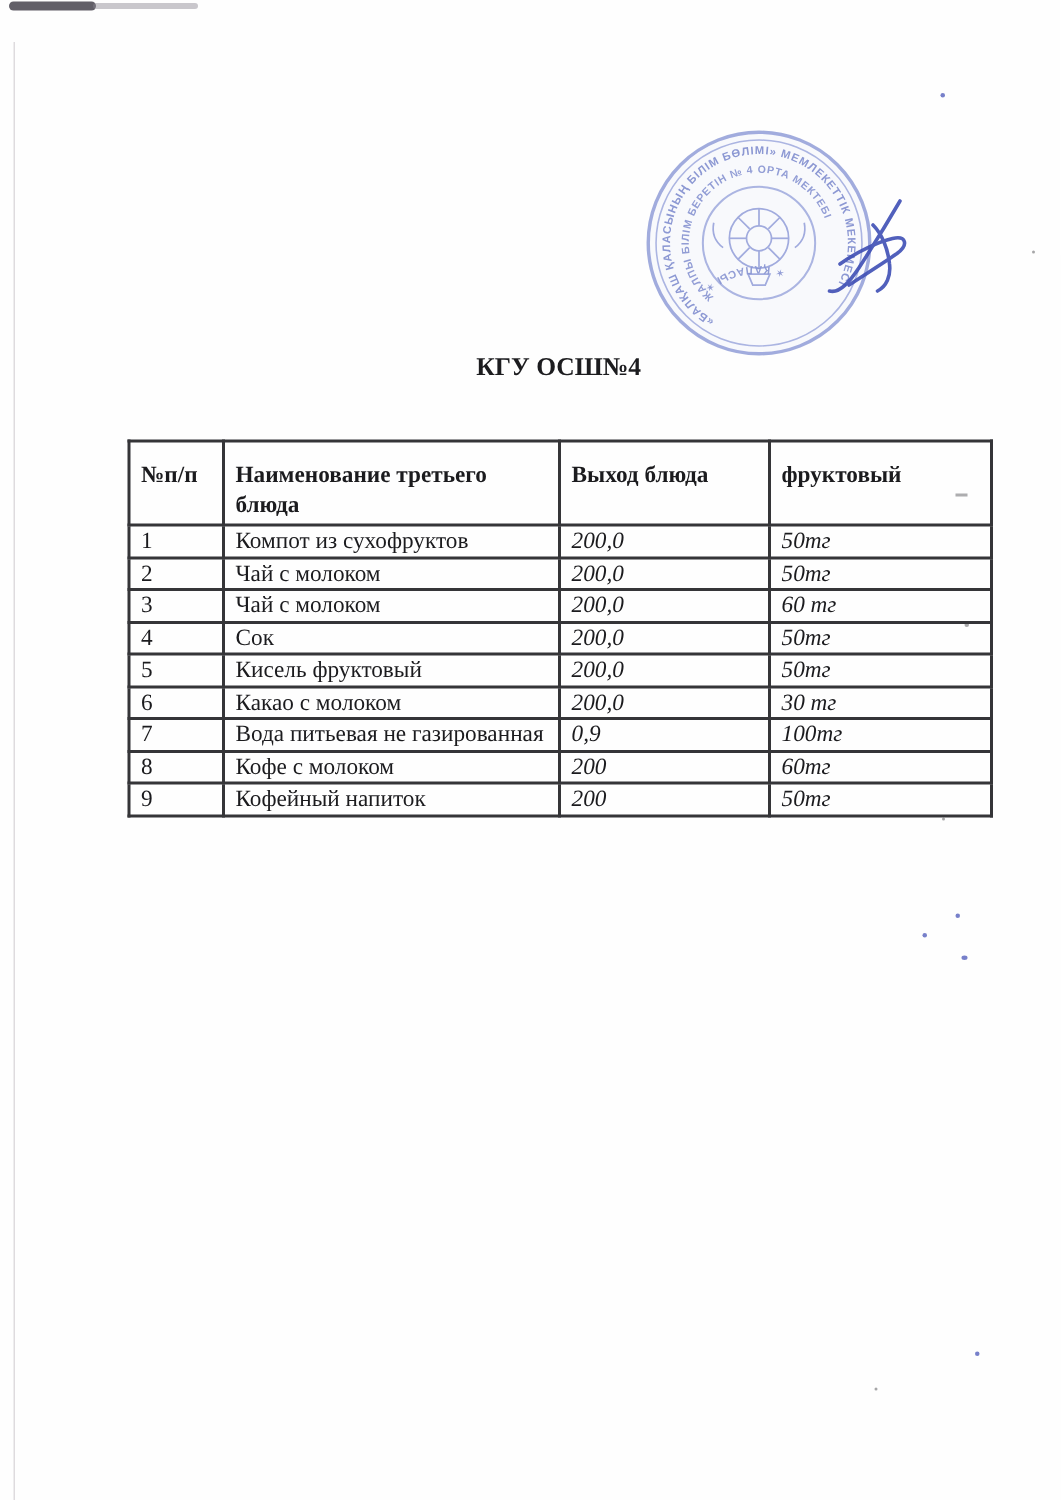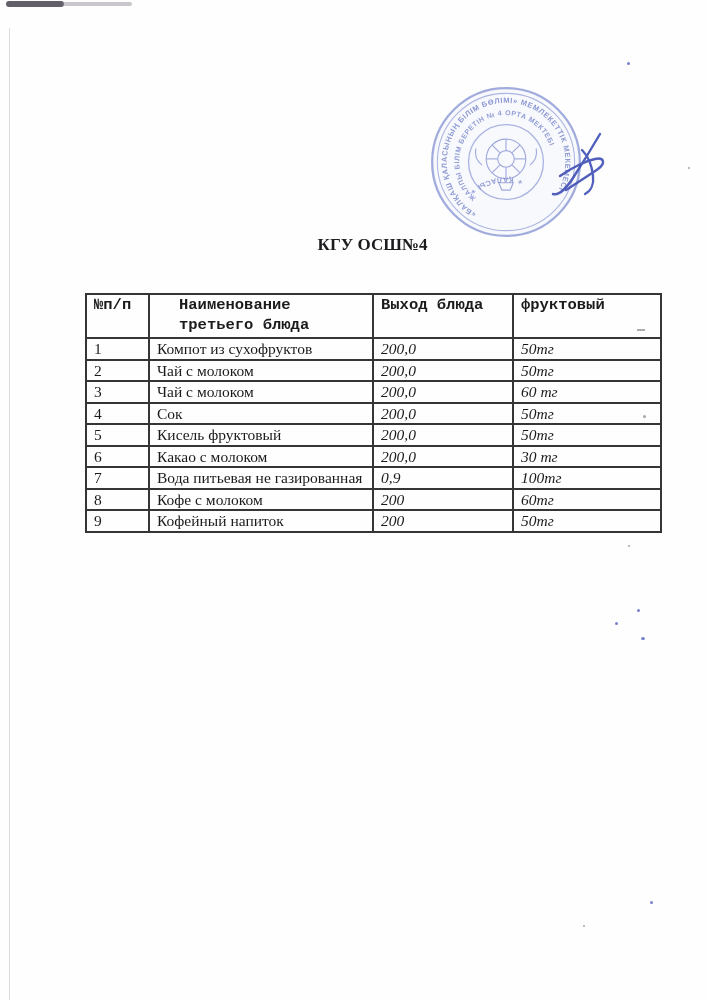--- a/index.html
+++ b/index.html
@@ -30,22 +30,22 @@
   .signature{position:absolute;left:538px;top:128px;width:112px;height:80px;z-index:3;}
 
   
   .doc-title{position:absolute;left:85px;top:234px;width:575px;text-align:center;
     font-weight:bold;font-size:17px;line-height:21.5px;color:#1c1c1f;z-index:2;}
 
   
   table.menu{position:absolute;left:85px;top:293px;width:575px;border-collapse:collapse;
     font-size:15.5px;color:#1b1b1e;table-layout:fixed;z-index:2;}
   table.menu th,table.menu td{border:2px solid #353538;padding:0 7px;vertical-align:top;text-align:left;overflow:hidden;}
-  table.menu th{font-weight:bold;height:42px;padding-top:0;line-height:20px;font-family:Liberation Mono, monospace;}
-  table.menu th .wrap{display:inline-block;max-width:185px;margin-left:22px;}
+  table.menu th{font-weight:bold;height:42px;padding-top:12px;line-height:20px;}
+  table.menu th .wrap{display:inline-block;max-width:185px;}
   table.menu td{height:19px;line-height:19.5px;}
   td.c0{padding-left:6px;}
   td.c2,td.c3{text-align:center;font-style:italic;}
 </style>
 </head>
 <body>
 
 <div class="page">
 
   <div class="left-edge-line"></div>

